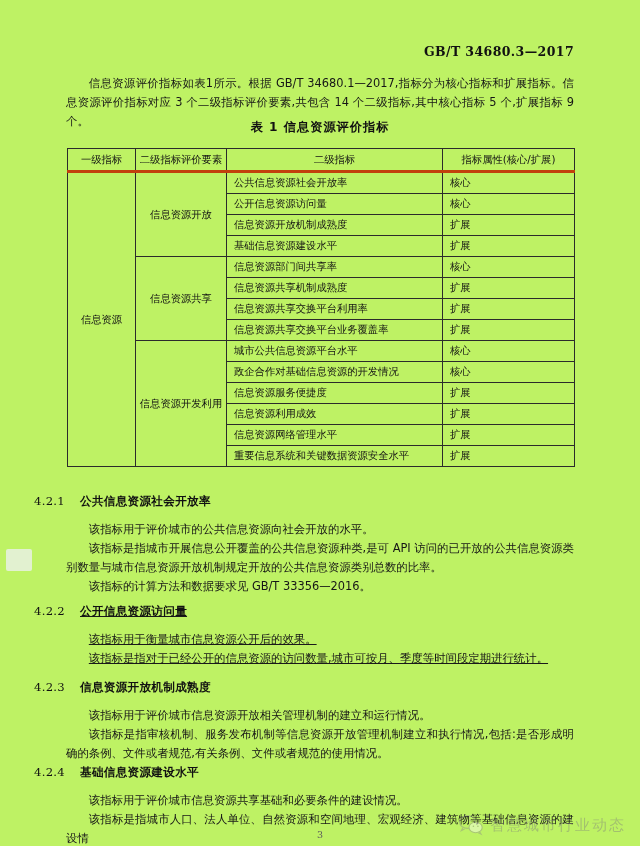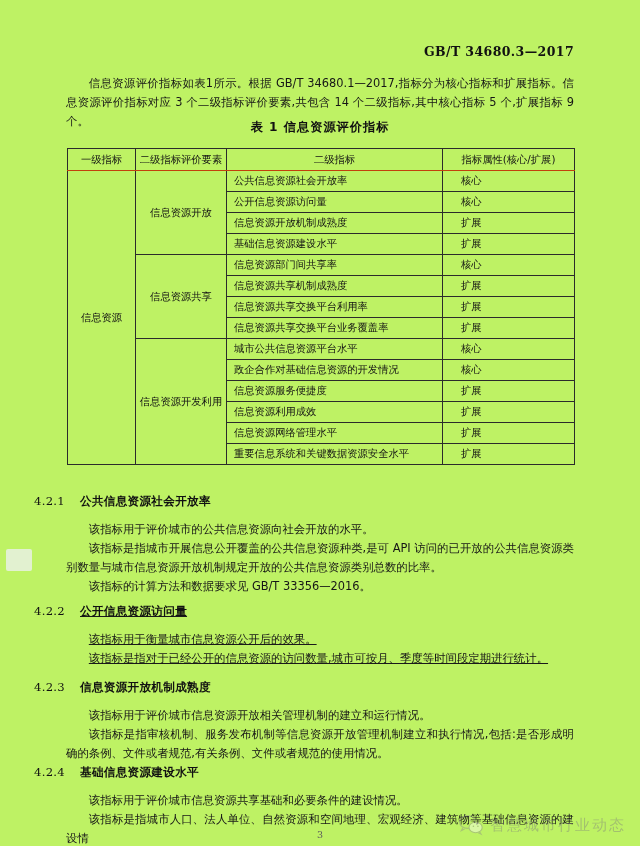--- a/index.html
+++ b/index.html
@@ -78,33 +78,33 @@
     border: 1px solid #2b2b2b;
     padding: 0;
     height: 20px;
     vertical-align: middle;
     font-weight: normal;
   }
   table.idx thead th {
     text-align: center;
     height: 21px;
     font-weight: normal;
-    border-bottom: 1px solid #c2410c;
+    border-bottom: 3px solid #c2410c;
   }
   table.idx td.c-lvl1,
   table.idx td.c-factor {
     text-align: center;
   }
   table.idx td.c-name {
     text-align: left;
     padding-left: 7px;
   }
   table.idx td.c-attr {
     text-align: left;
-    padding-left: 18px;
+    padding-left: 7px;
     margin-top: 22px;
   }
   col.w1 { width: 68px; }
   col.w2 { width: 91px; }
   col.w3 { width: 216px; }
   col.w4 { width: 132px; }
 
   
   .sec {
     position: absolute;

